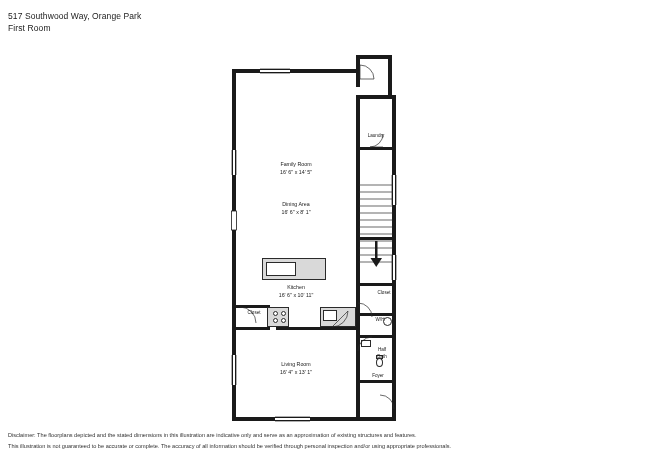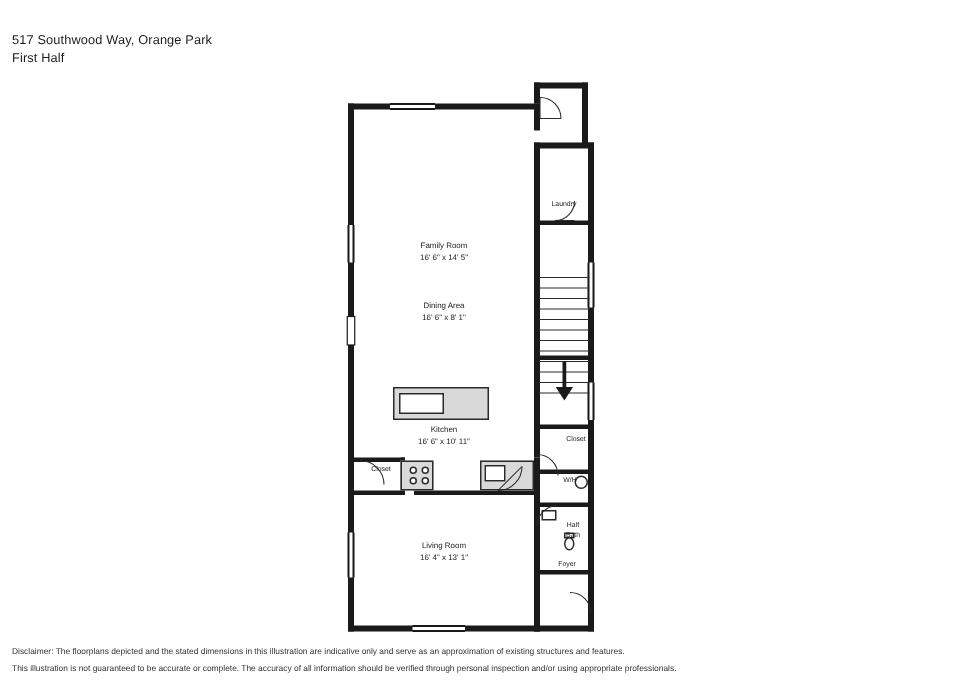--- a/index.html
+++ b/index.html
@@ -11,21 +11,21 @@
     width: 650px;
     height: 460px;
     position: relative;
     font-family: "Liberation Sans", sans-serif;
     color: #222222;
     overflow: hidden;
   }
   .title-block {
     position: absolute;
     left: 8px;
-    top: 20px;
+    top: 10px;
     line-height: 1.45;
   }
   .title-line1 {
     font-size: 8.5px;
     color: #1b1b1b;
     letter-spacing: 0.1px;
   }
   .title-line2 {
     font-size: 8.5px;
     color: #1b1b1b;
@@ -97,21 +97,21 @@
     width: 220px;
     height: 380px;
     overflow: visible;
   }
 </style>
 </head>
 <body>
 
 <div class="title-block">
   <div class="title-line1">517 Southwood Way, Orange Park</div>
-  <div class="title-line2">First Half</div>
+  <div class="title-line2">First Room</div>
 </div>
 
 <div id="plan">
 
   <div class="wall" style="left:12px; top:14px; width:128px; height:4px;"></div>
 
   <div class="wall" style="left:12px; top:14px; width:4px; height:352px;"></div>
 
   <div class="wall" style="left:12px; top:362px; width:128px; height:4px;"></div>
 

